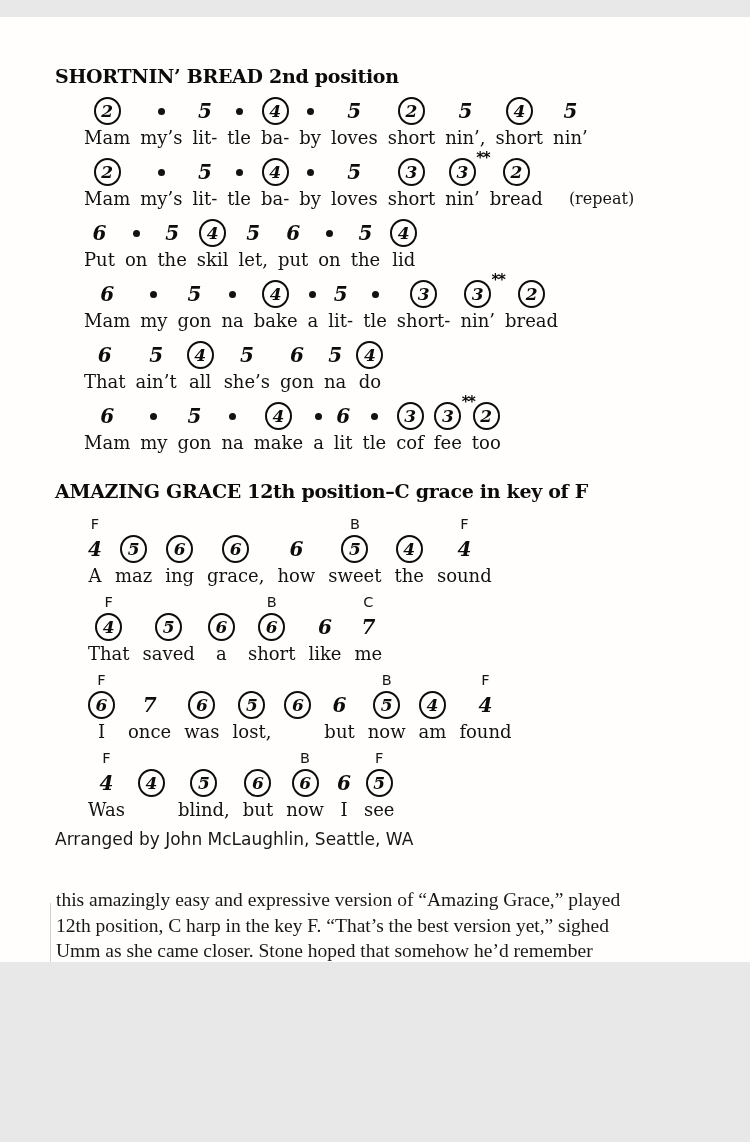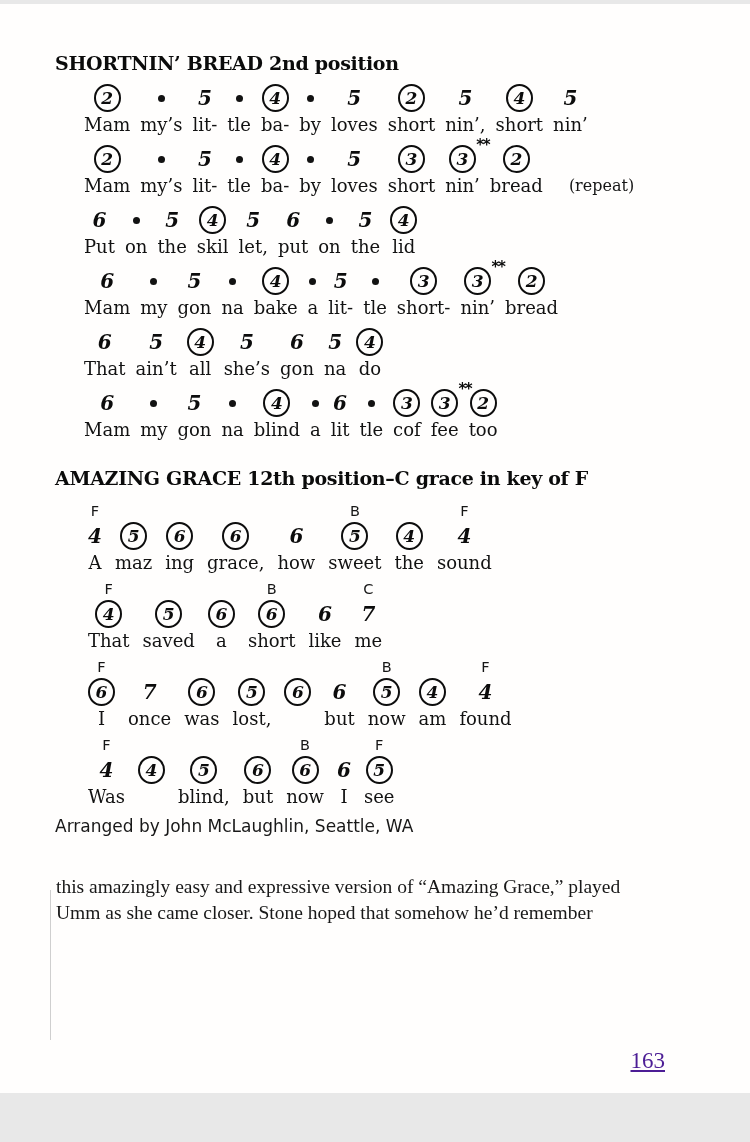--- a/index.html
+++ b/index.html
@@ -1,20 +1,20 @@
 <!DOCTYPE html>
 <html><head>
 <meta charset="utf-8">
 <style>
   * { margin:0; padding:0; box-sizing:border-box; }
   html,body { background:#e8e8e8; }
   .page {
     position:relative;
-    width:750px; height:1089px;
-    margin:4px auto;
+    width:750px; height:945px;
+    margin:17px auto;
     background:#fffefd;
     color:#141414;
     overflow:hidden;
   }
   .title {
     margin:48px 0 0 55px;
     font-family:"DejaVu Serif", serif;
     font-weight:bold;
     font-size:19px;
     letter-spacing:-0.3px;
@@ -598,21 +598,21 @@
             <div class="sylrow">na</div>
           </div>
           <div class="cell">
             <div class="noterow">
               <span class="notewrap">
                 <span class="circle">
                   <span class="num">4</span>
                 </span>
               </span>
             </div>
-            <div class="sylrow">blind</div>
+            <div class="sylrow">make</div>
           </div>
           <div class="cell">
             <div class="noterow">
               <span class="notewrap">
                 <span class="dotglyph"></span>
               </span>
             </div>
             <div class="sylrow">a</div>
           </div>
           <div class="cell">
@@ -988,18 +988,19 @@
           </div>
         </div>
       </div>
     <div class="credit">Arranged by John McLaughlin, Seattle, WA</div>
   </section>
 
   <div class="scanline"></div>
 
   <div class="para">
       <div class="pline">this amazingly easy and expressive version of “Amazing Grace,” played</div>
+      <div class="pline">12th position, C harp in the key F. “That’s the best version yet,” sighed</div>
       <div class="pline">Umm as she came closer. Stone hoped that somehow he’d remember</div>
     </div>
 
   <div class="pagenum">163</div>
 
 </div>
 
 </body></html>

